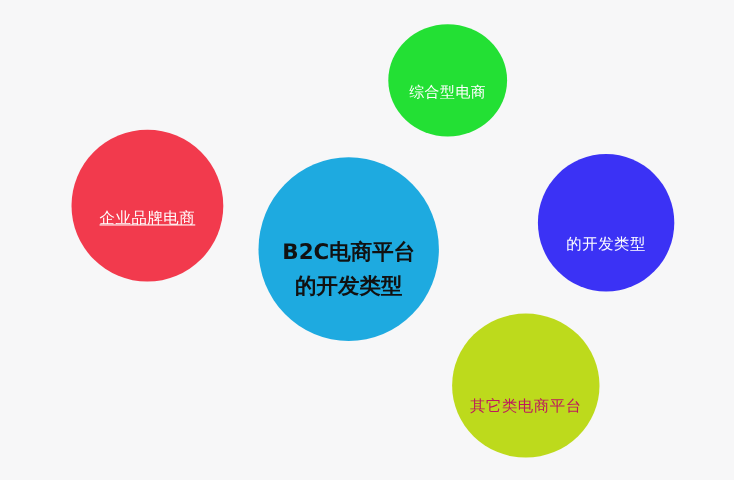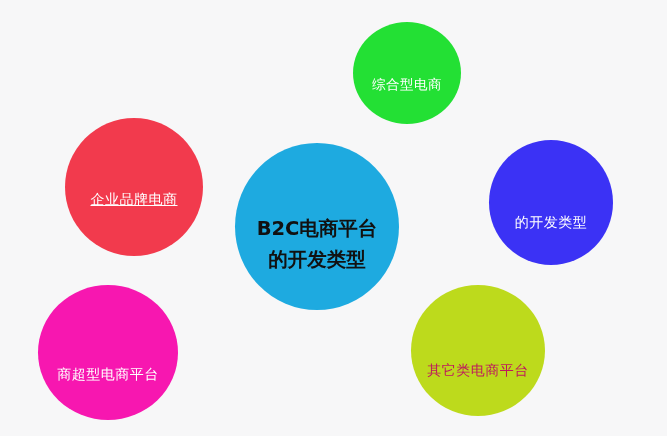--- a/index.html
+++ b/index.html
@@ -128,21 +128,18 @@
   </div>
 
   <div class="bubble" id="bubble-brand">
     <span class="label">企业品牌电商</span>
   </div>
 
   <div class="bubble" id="bubble-service">
     <span class="label">的开发类型</span>
   </div>
 
-  <div class="bubble" id="bubble-supermarket">
-    <span class="label">商超型电商平台</span>
-  </div>
 
   <div class="bubble" id="bubble-other">
     <span class="label">其它类电商平台</span>
   </div>
 
 </div>
 
 </body></html>

